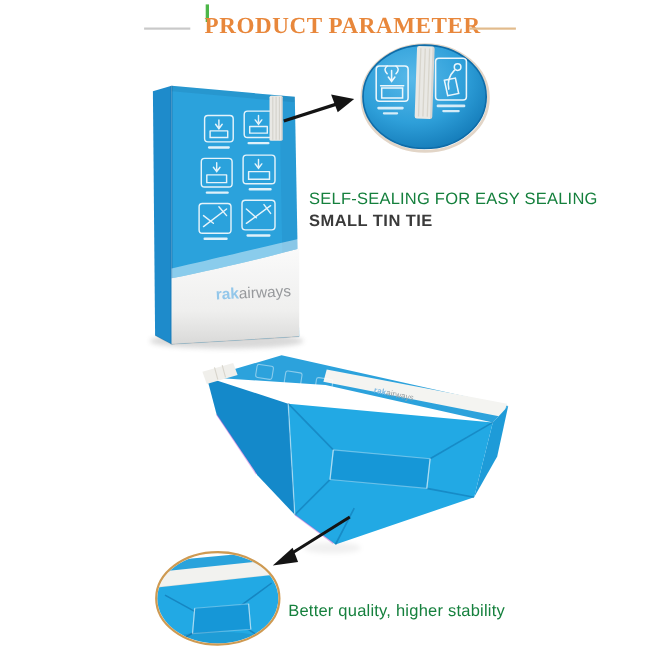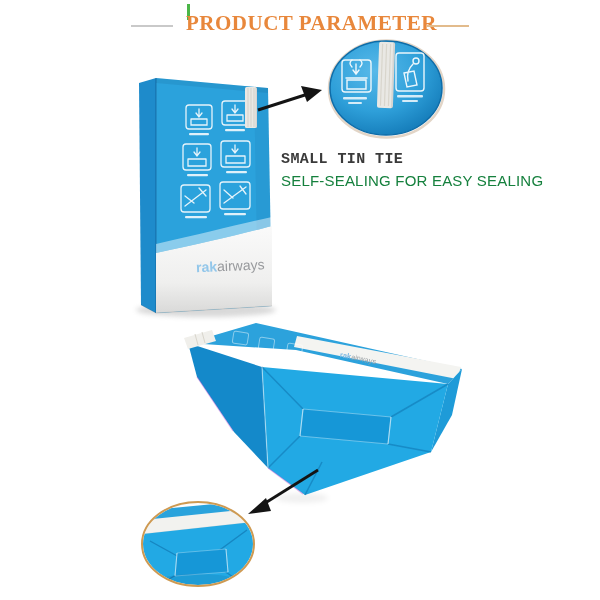--- a/index.html
+++ b/index.html
@@ -7,42 +7,43 @@
           font-family:"Liberation Sans",sans-serif;}
   
   .accent-bar{position:absolute;left:187px;top:4px;width:3px;height:16px;background:#4CB648;}
   .page-title{position:absolute;left:186px;top:11px;width:240px;text-align:left;
               font-family:"Liberation Serif",serif;font-weight:bold;font-size:21px;
               letter-spacing:0.5px;color:#E8873B;white-space:nowrap;}
   .rule{position:absolute;top:25px;height:2px;}
   .rule-left{left:131px;width:42px;background:#C9C9C9;}
   .rule-right{left:427px;width:42px;background:#E2BB8C;}
   
-  .feat-h{position:absolute;font-family:Liberation Mono, monospace;font-weight:bold;
-          color:#3A3A3A;white-space:nowrap;letter-spacing:0.4px;}
+  .feat-h{position:absolute;font-family:Liberation Sans, sans-serif;font-weight:bold;
+          color:#3A3A3A;white-space:nowrap;letter-spacing:0.4px;margin-top:41px;}
   .feat-s{position:absolute;color:#15803d;white-space:nowrap;letter-spacing:0.2px;
           font-family:"Liberation Sans",sans-serif;}
   .f1h{left:281px;top:151px;font-size:15px;}
   .f1s{left:281px;top:172px;font-size:15px;}
   .f2h{left:262px;top:527px;font-size:14.5px;}
   .f2s{left:262px;top:547px;font-size:15px;}
   svg{position:absolute;left:0;top:0;}
 </style>
 </head>
 <body>
 
 <div class="canvas">
 
   <div class="accent-bar"></div>
   <div class="rule rule-left"></div>
   <div class="page-title">PRODUCT PARAMETER</div>
   <div class="rule rule-right"></div>
 
   <div class="feat-h f1h">SMALL TIN TIE</div>
   <div class="feat-s f1s">SELF-SEALING FOR EASY SEALING</div>
+  <div class="feat-s f2s">Better quality, higher stability</div>
 
   <svg width="600" height="600" viewBox="0 0 600 600">
     <defs>
       <radialGradient id="circ1" cx="40%" cy="32%" r="78%">
         <stop offset="0%" stop-color="#58B9E9"></stop>
         <stop offset="55%" stop-color="#2E9FD9"></stop>
         <stop offset="100%" stop-color="#0F74B2"></stop>
       </radialGradient>
       <linearGradient id="swoosh" x1="0" y1="0" x2="0" y2="1">
         <stop offset="0%" stop-color="#FAFAFA"></stop>

